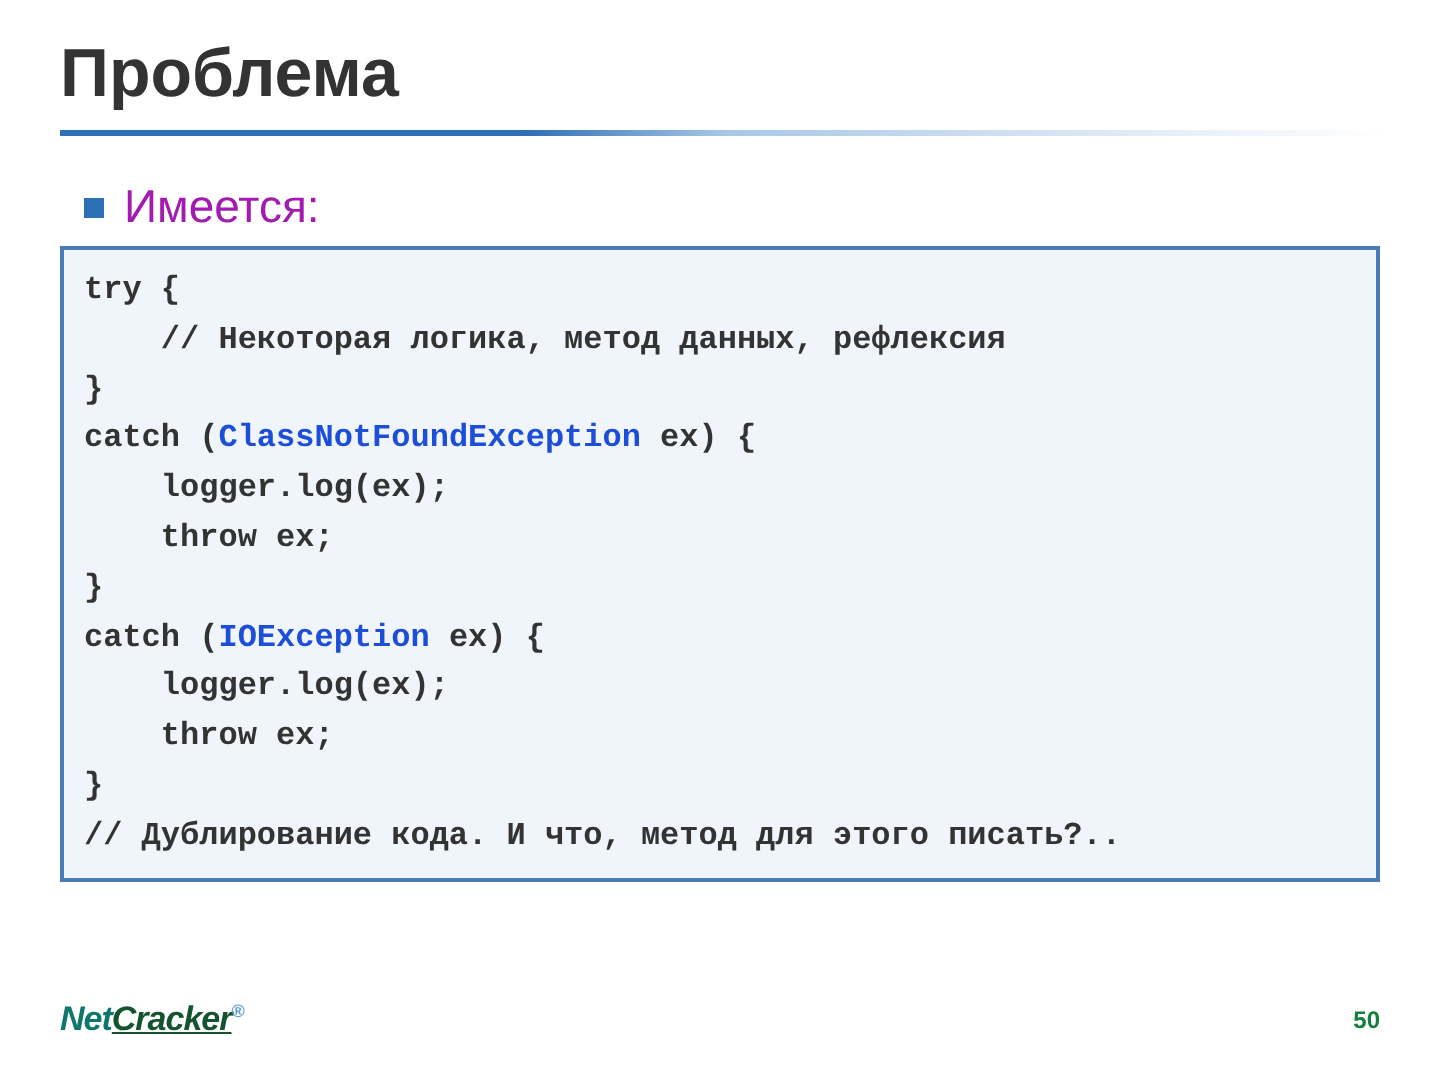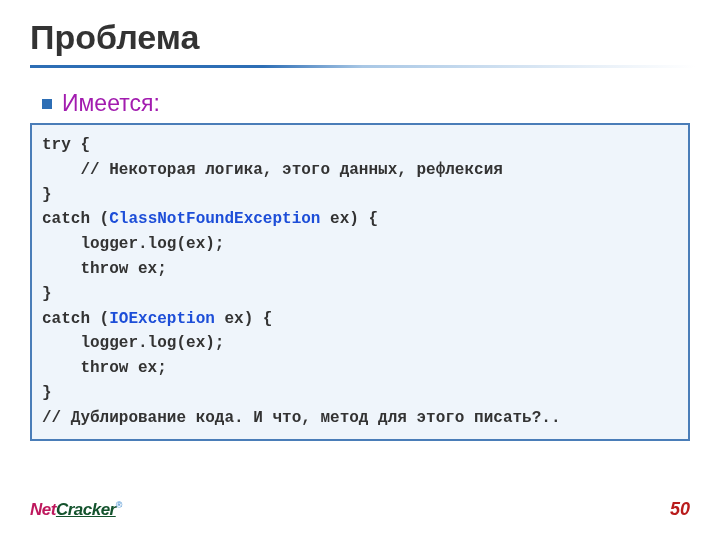--- a/index.html
+++ b/index.html
@@ -67,42 +67,41 @@
       display: flex;
       justify-content: space-between;
       align-items: center;
     }
     .logo {
       font-size: 17px;
       font-weight: bold;
       font-style: italic;
       letter-spacing: -0.5px;
     }
-    .logo .net { color: #be185d; }
+    .logo .net { color: #0f766e; }
     .logo .cracker { color: #14532d; text-decoration: underline; }
     .logo .reg { font-size: 9px; font-style: normal; vertical-align: super; color: #5a9bd5; }
     .page-num {
-      font-size: 18px;
-      color: #b91c1c;
+      font-size: 12px;
+      color: #15803d;
       font-weight: bold;
-      font-style: italic;
     }
   </style>
 </head>
 <body>
 
 <div class="slide">
   <h1 class="title">Проблема</h1>
   <div class="divider"></div>
   <div class="bullet-line">
     <div class="bullet"></div>
     <div class="bullet-text">Имеется:</div>
   </div>
   <div class="code-block"><span>try {</span>
-<span>    // Некоторая логика, этого данных, рефлексия</span>
+<span>    // Некоторая логика, метод данных, рефлексия</span>
 <span>}</span>
 <span>catch (</span><span class="type">ClassNotFoundException</span><span> ex) {</span>
 <span>    logger.log(ex);</span>
 <span>    throw ex;</span>
 <span>}</span>
 <span>catch (</span><span class="type">IOException</span><span> ex) {</span>
 <span>    logger.log(ex);</span>
 <span>    throw ex;</span>
 <span>}</span>
 <span>// Дублирование кода. И что, метод для этого писать?..</span></div>

